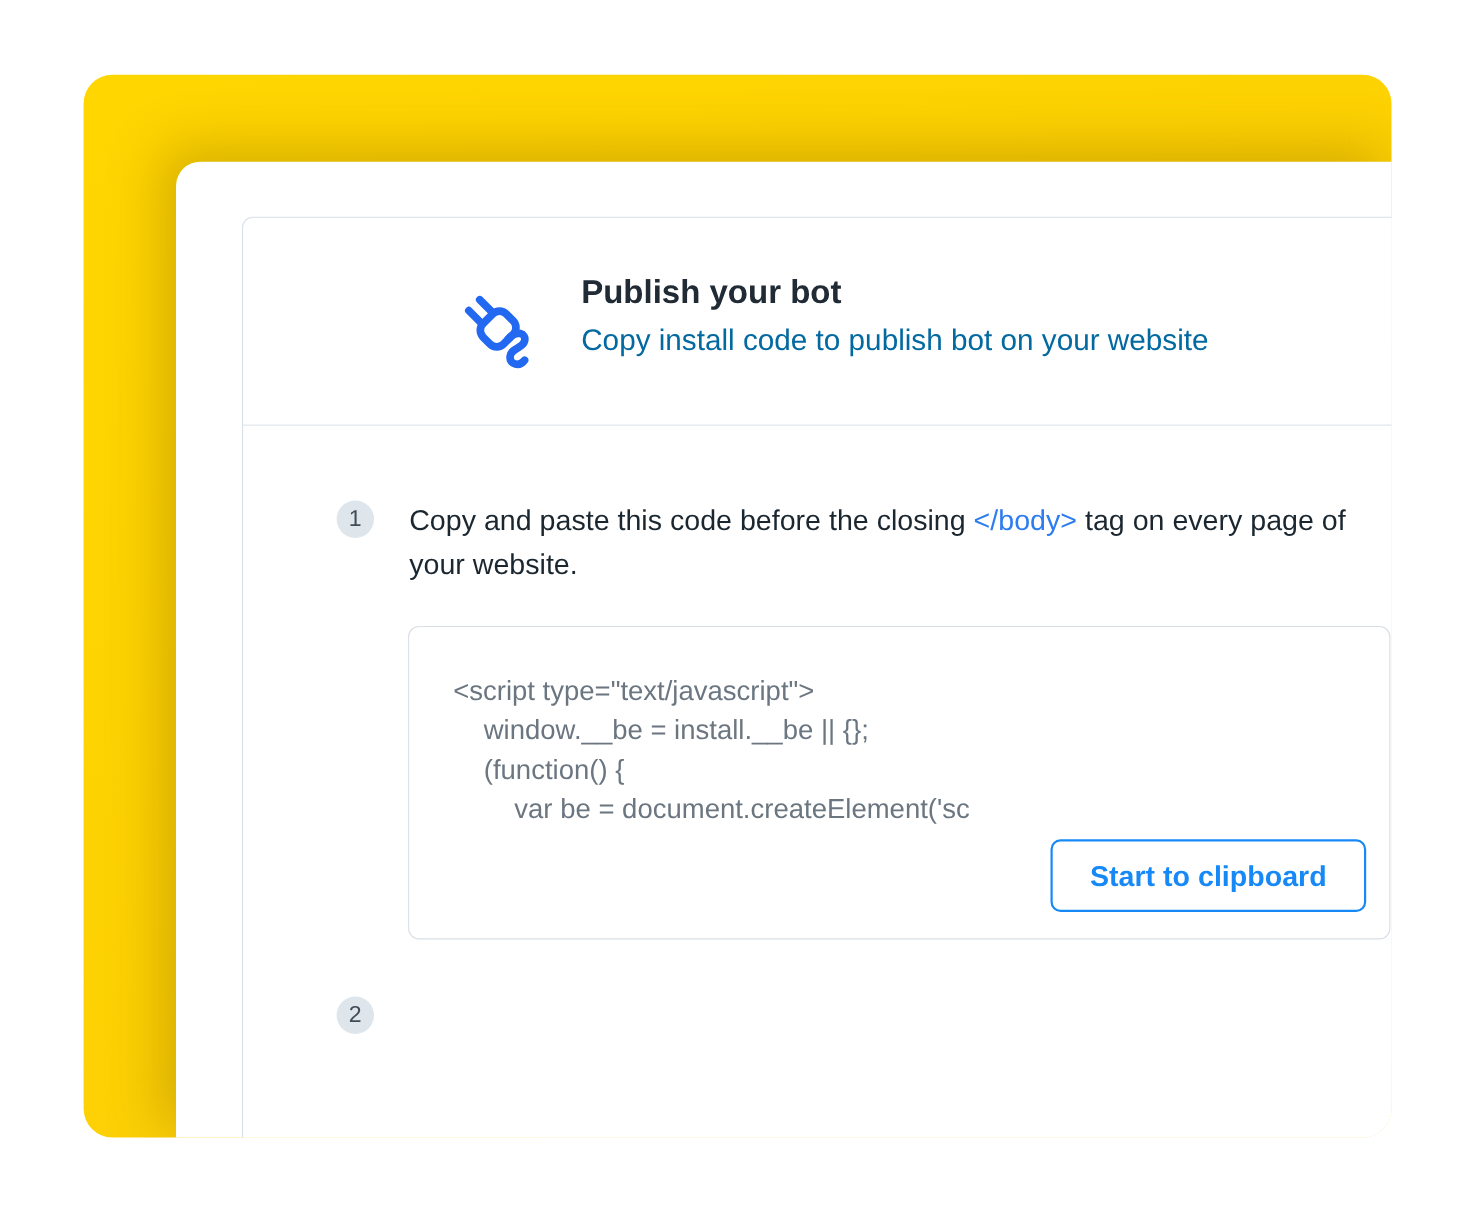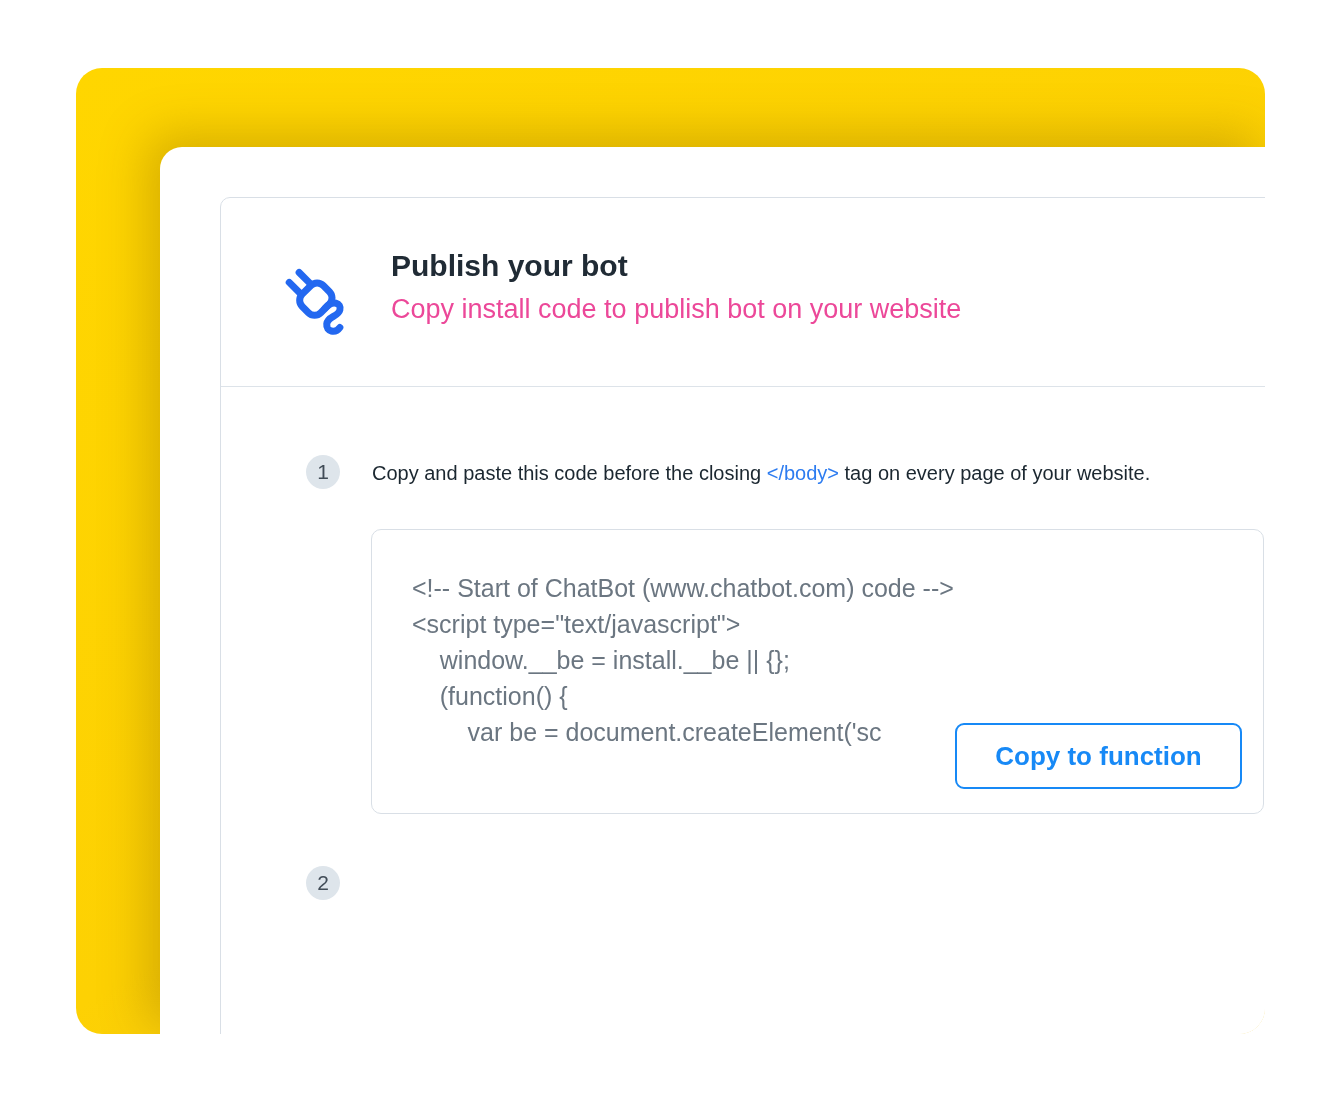--- a/index.html
+++ b/index.html
@@ -31,44 +31,45 @@
     background: #ffffff;
     border: 1px solid #d9dfe6;
     border-top-left-radius: 10px;
   }
 
   .card-header {
     display: flex; align-items: flex-start;
     box-sizing: border-box; height: 189px;
     padding: 50px 40px 0 48px;
     border-bottom: 1px solid #dde3e9;
+    justify-content: center;
   }
   .icon-wrap { width: 84px; height: 92px; flex: none; margin-right: 38px; margin-top: 2px; }
   .titles { display: flex; flex-direction: column; }
   .page-title {
     font-size: 30px; font-weight: 700; color: #202b35;
     line-height: 36px; margin: 0;
   }
   .page-subtitle {
-    font-size: 27px; font-weight: 400; color: #ec4899;
+    font-size: 27px; font-weight: 400; color: #0369a1;
     line-height: 34px; margin-top: 8px;
   }
 
   .card-body { padding: 66px 0 0 85px; }
 
   .step { display: flex; align-items: flex-start; }
   .step-badge {
     width: 34px; height: 34px; flex: none; margin-top: 2px;
     border-radius: 50%;
     background: #dee5eb; color: #414c57;
     font-size: 21px; line-height: 34px; text-align: center;
   }
   .step-text {
     margin-left: 32px;
-    font-size: 20px; line-height: 40px; color: #1b2730;
+    font-size: 26px; line-height: 40px; color: #1b2730;
   }
   .step-1 .step-text { max-width: 880px; }
   .step-2 { margin-top: 50px; }
   .step-2 .step-text { max-width: 845px; }
   .tag-link { color: #2d7cf0; }
 
   .code-panel {
     position: relative;
     box-sizing: border-box;
     margin: 36px 0 0 65px;
@@ -129,27 +130,26 @@
 
         <div class="card-body">
 
           <div class="step step-1">
             <div class="step-badge">1</div>
             <div class="step-text"><span>Copy and paste this code before the closing </span><span class="tag-link">&lt;/body&gt;</span><span> tag on every page of your website.</span></div>
           </div>
 
           <div class="code-panel">
             <div class="code-clip">
-                <div class="code-line">&lt;!-- Start of ChatBot (www.chatbot.com) code --&gt;</div>
                 <div class="code-line">&lt;script type="text/javascript"&gt;</div>
                 <div class="code-line">    window.__be = install.__be || {};</div>
                 <div class="code-line">    (function() {</div>
                 <div class="code-line">        var be = document.createElement('sc</div>
               </div>
-            <button class="copy-btn">Copy to function</button>
+            <button class="copy-btn">Start to clipboard</button>
           </div>
 
           <div class="step step-2">
             <div class="step-badge">2</div>
           </div>
 
         </div>
       </div>
     </div>
   </div>

